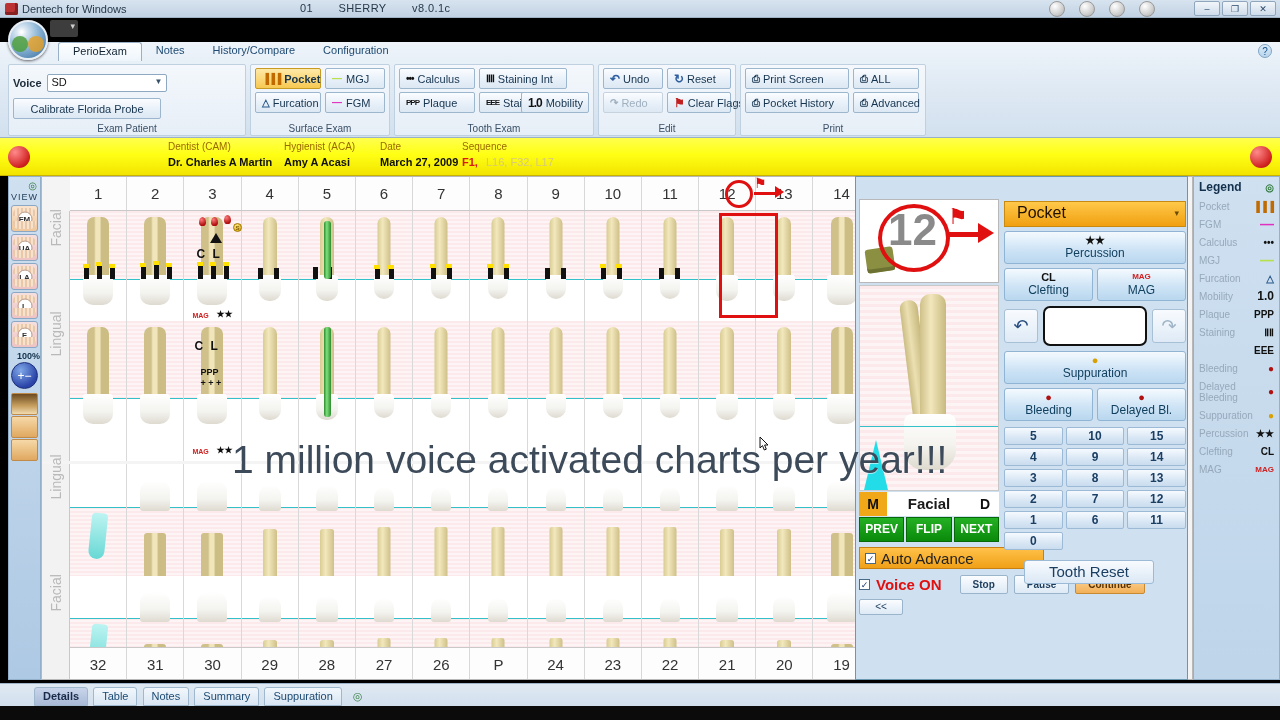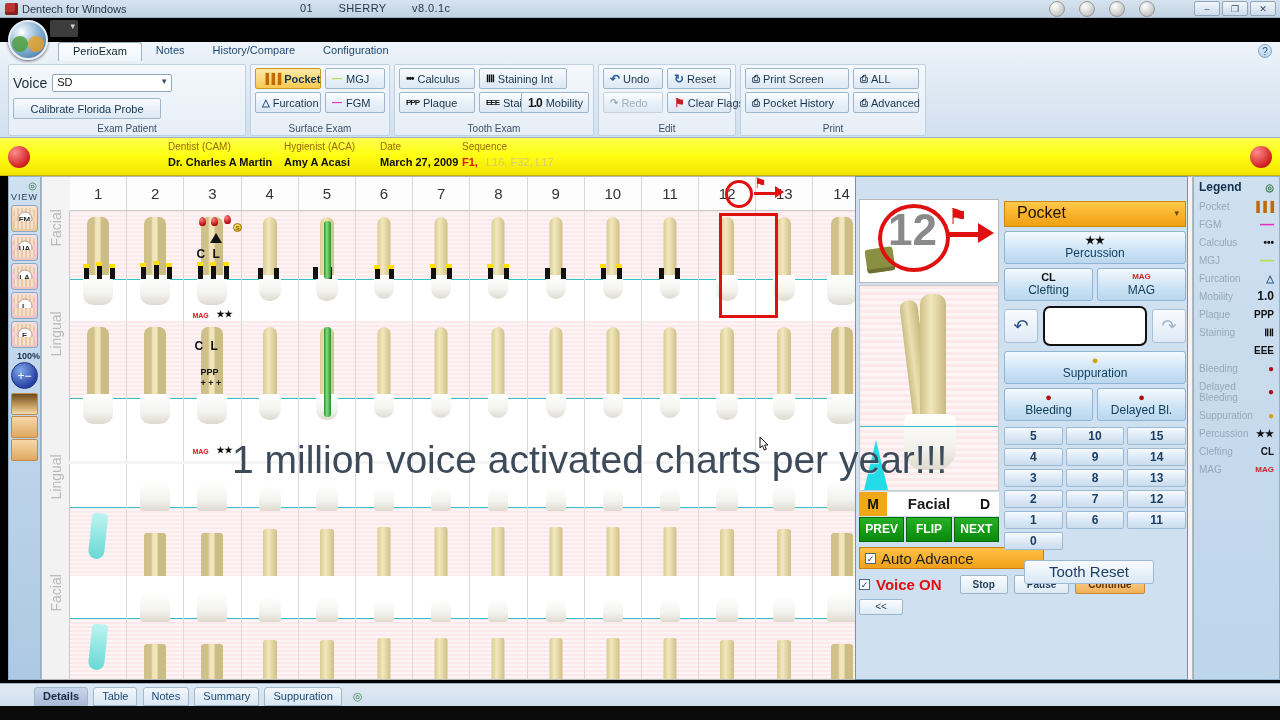--- a/index.html
+++ b/index.html
@@ -49,21 +49,21 @@
   .groups{ position:absolute; left:8px; top:22px; right:6px; height:72px; display:flex; gap:4px;}
   .grp{ position:relative; border:1px solid #bfd0e0; border-radius:2px;
      background:linear-gradient(#f4f8fc,#e6eef7); padding:3px 4px 0; }
   .grp .gl{ position:absolute; bottom:1px; left:0; right:0; text-align:center; font-size:10px; color:#3a5066;}
   .grow{ display:flex; gap:4px; margin-bottom:3px;}
 
   .radio{ display:flex; align-items:center; gap:4px; font-size:11px; color:#1d2b38; height:18px;}
   .rb{ width:11px;height:11px;border-radius:50%;border:1px solid #7f9cb5;background:linear-gradient(#fff,#dce8f2);}
   .rb.on{ background:radial-gradient(circle,#1f78c8 0 3px,#fff 3.5px,#dce8f2 100%); }
 
-  .lbl{font-size:14px;color:#1d2b38;}
+  .lbl{font-size:11px;color:#1d2b38;font-weight:bold;}
   .sel{ width:120px;height:18px;background:#fff;border:1px solid #8da8c0;border-radius:2px;
     font-size:11px; padding:1px 4px; position:relative; color:#111;}
   .sel:after{content:"\25BC"; position:absolute; right:3px; top:2px; font-size:8px; color:#36506a;}
   .btn{ background:linear-gradient(#fbfdff,#e9f1f9 50%,#dcE8f4); border:1px solid #9cb6cd;
     border-radius:2px; font-size:11px; color:#16344f; padding:2px 6px; height:21px;
     display:flex; align-items:center; gap:4px; white-space:nowrap; cursor:default;}
   .btn.wide{ width:148px; justify-content:center;}
   .btn.sel-on{ background:linear-gradient(#ffe9a8,#f7c951); border-color:#c79a22; font-weight:bold;}
   .btn.dim{ color:#9fb0bf; border-color:#c6d3de;}
   .ic{ font-size:10px; letter-spacing:-1px; font-weight:bold; }
@@ -892,20 +892,36 @@
         <div class="tooth crown" style="width: 22px; height: 26px; top: 20px; border-radius: 10px 10px 3px 3px;"></div>
       </div>
       <div class="tcell" style="height: 105px;">
         <div class="perio" style="top: 42px; bottom: 0px;"></div>
         <div class="midline" style="top: 42px;"></div>
         <div class="tooth root" style="width: 22px; height: 53px; top: 68px; border-radius: 3px 3px 8px 8px; background: linear-gradient(90deg, rgb(207, 193, 137) 0px, rgb(207, 193, 137) 32%, rgb(240, 229, 187) 40%, rgb(240, 229, 187) 58%, rgb(203, 189, 132) 66%, rgb(203, 189, 132) 100%);"></div>
         <div class="tooth crown molar" style="width: 30px; height: 30px; top: 16px; border-radius: 10px 10px 3px 3px;"></div>
       </div>
     </div>
 
+  <div class="numrow" style="top:470px;border-top:1px solid #c9c9c9;border-bottom:none">
+    <div>32</div>
+    <div>31</div>
+    <div>30</div>
+    <div>29</div>
+    <div>28</div>
+    <div>27</div>
+    <div>26</div>
+    <div>P</div>
+    <div>24</div>
+    <div>23</div>
+    <div>22</div>
+    <div>21</div>
+    <div>20</div>
+    <div>19</div>
+  </div>
 
   <div class="selbox" style="left:677px;top:36px;width:59px;height:105px"></div>
 
   <svg class="cursor" style="left:716px;top:260px" viewBox="0 0 14 16">
     <path d="M2 0 L2 11 L4.5 8.6 L6.3 13 L8.3 12.2 L6.6 8 L10 8 Z" fill="#fff" stroke="#111" stroke-width="1"></path>
   </svg>
 </div>
 
 <div class="overlay">1 million voice activated charts per year!!!</div>
 

